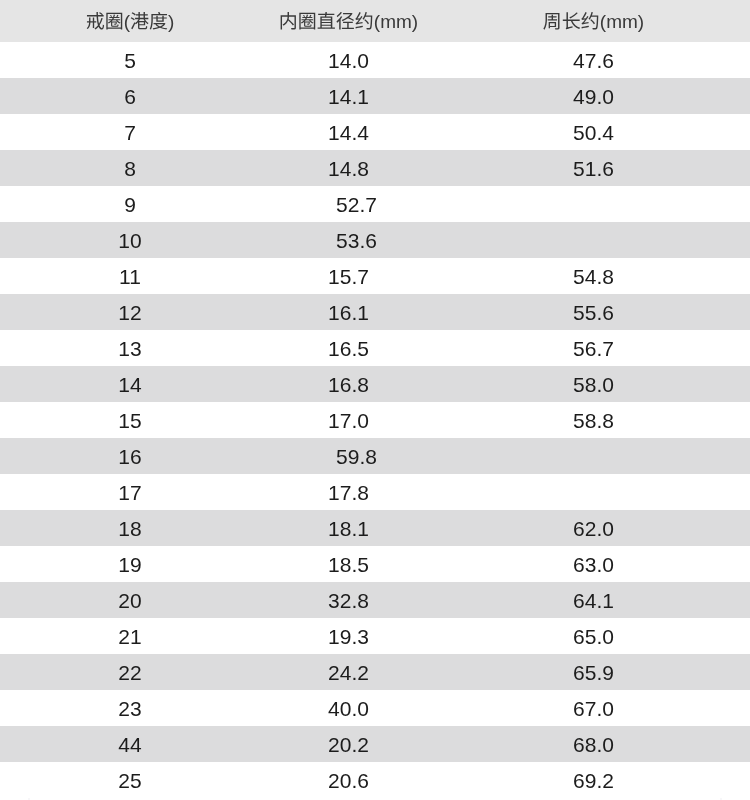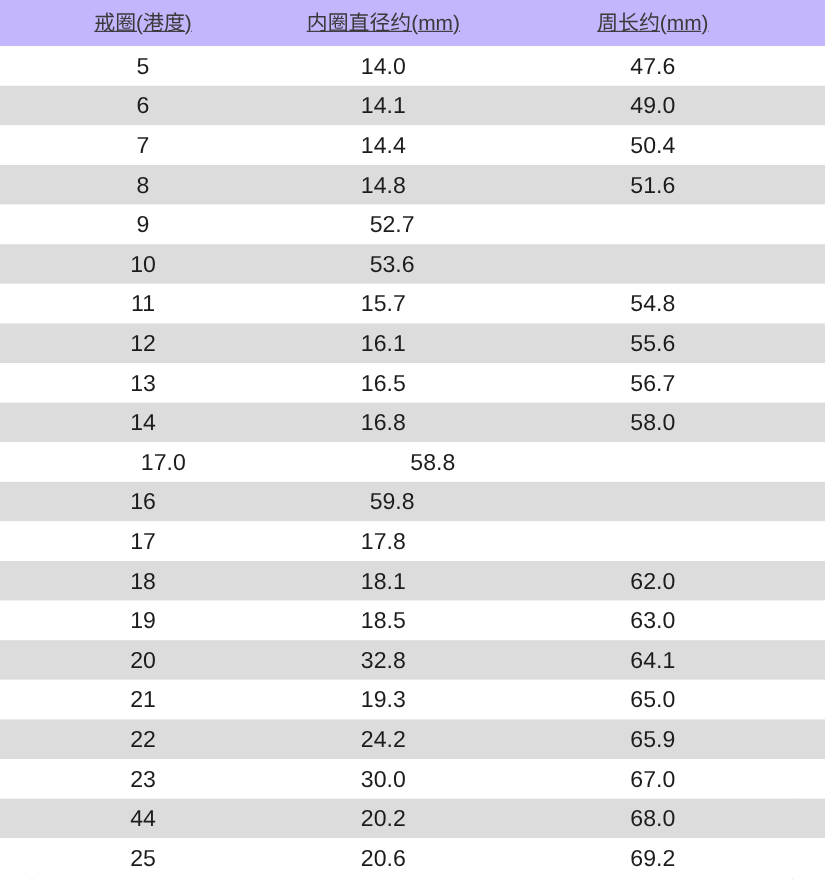--- a/index.html
+++ b/index.html
@@ -45,23 +45,22 @@
 
   .row {
     display: flex;
     width: 750px;
     box-sizing: border-box;
     align-items: center;
   }
 
   .header-row {
     height: 42px;
-    background: #c4b5fd;
+    background: #e5e5e5;
     color: #333333;
-    text-decoration: underline;
   }
   .header-row .cell {
     font-size: 19px;
     line-height: 1;
     color: #3a3a3a;
     font-weight: 400;
   }
 
   .data-row {
     height: 36px;
@@ -170,20 +169,21 @@
       </div>
       <div class="row data-row even">
         <div class="pad-left stripe-pad-left"></div>
         <div class="cell col-size">14</div>
         <div class="cell col-diam">16.8</div>
         <div class="cell col-circ">58.0</div>
         <div class="pad-right stripe-pad-right"></div>
       </div>
       <div class="row data-row odd">
         <div class="pad-left stripe-pad-left"></div>
+        <div class="cell col-size">15</div>
         <div class="cell col-diam">17.0</div>
         <div class="cell col-circ">58.8</div>
         <div class="pad-right stripe-pad-right"></div>
       </div>
       <div class="row data-row even">
         <div class="pad-left stripe-pad-left"></div>
         <div class="cell col-size">16</div>
         <div class="cell col-circ">59.8</div>
         <div class="pad-right stripe-pad-right"></div>
       </div>
@@ -224,21 +224,21 @@
       <div class="row data-row even">
         <div class="pad-left stripe-pad-left"></div>
         <div class="cell col-size">22</div>
         <div class="cell col-diam">24.2</div>
         <div class="cell col-circ">65.9</div>
         <div class="pad-right stripe-pad-right"></div>
       </div>
       <div class="row data-row odd">
         <div class="pad-left stripe-pad-left"></div>
         <div class="cell col-size">23</div>
-        <div class="cell col-diam">30.0</div>
+        <div class="cell col-diam">40.0</div>
         <div class="cell col-circ">67.0</div>
         <div class="pad-right stripe-pad-right"></div>
       </div>
       <div class="row data-row even">
         <div class="pad-left stripe-pad-left"></div>
         <div class="cell col-size">44</div>
         <div class="cell col-diam">20.2</div>
         <div class="cell col-circ">68.0</div>
         <div class="pad-right stripe-pad-right"></div>
       </div>

